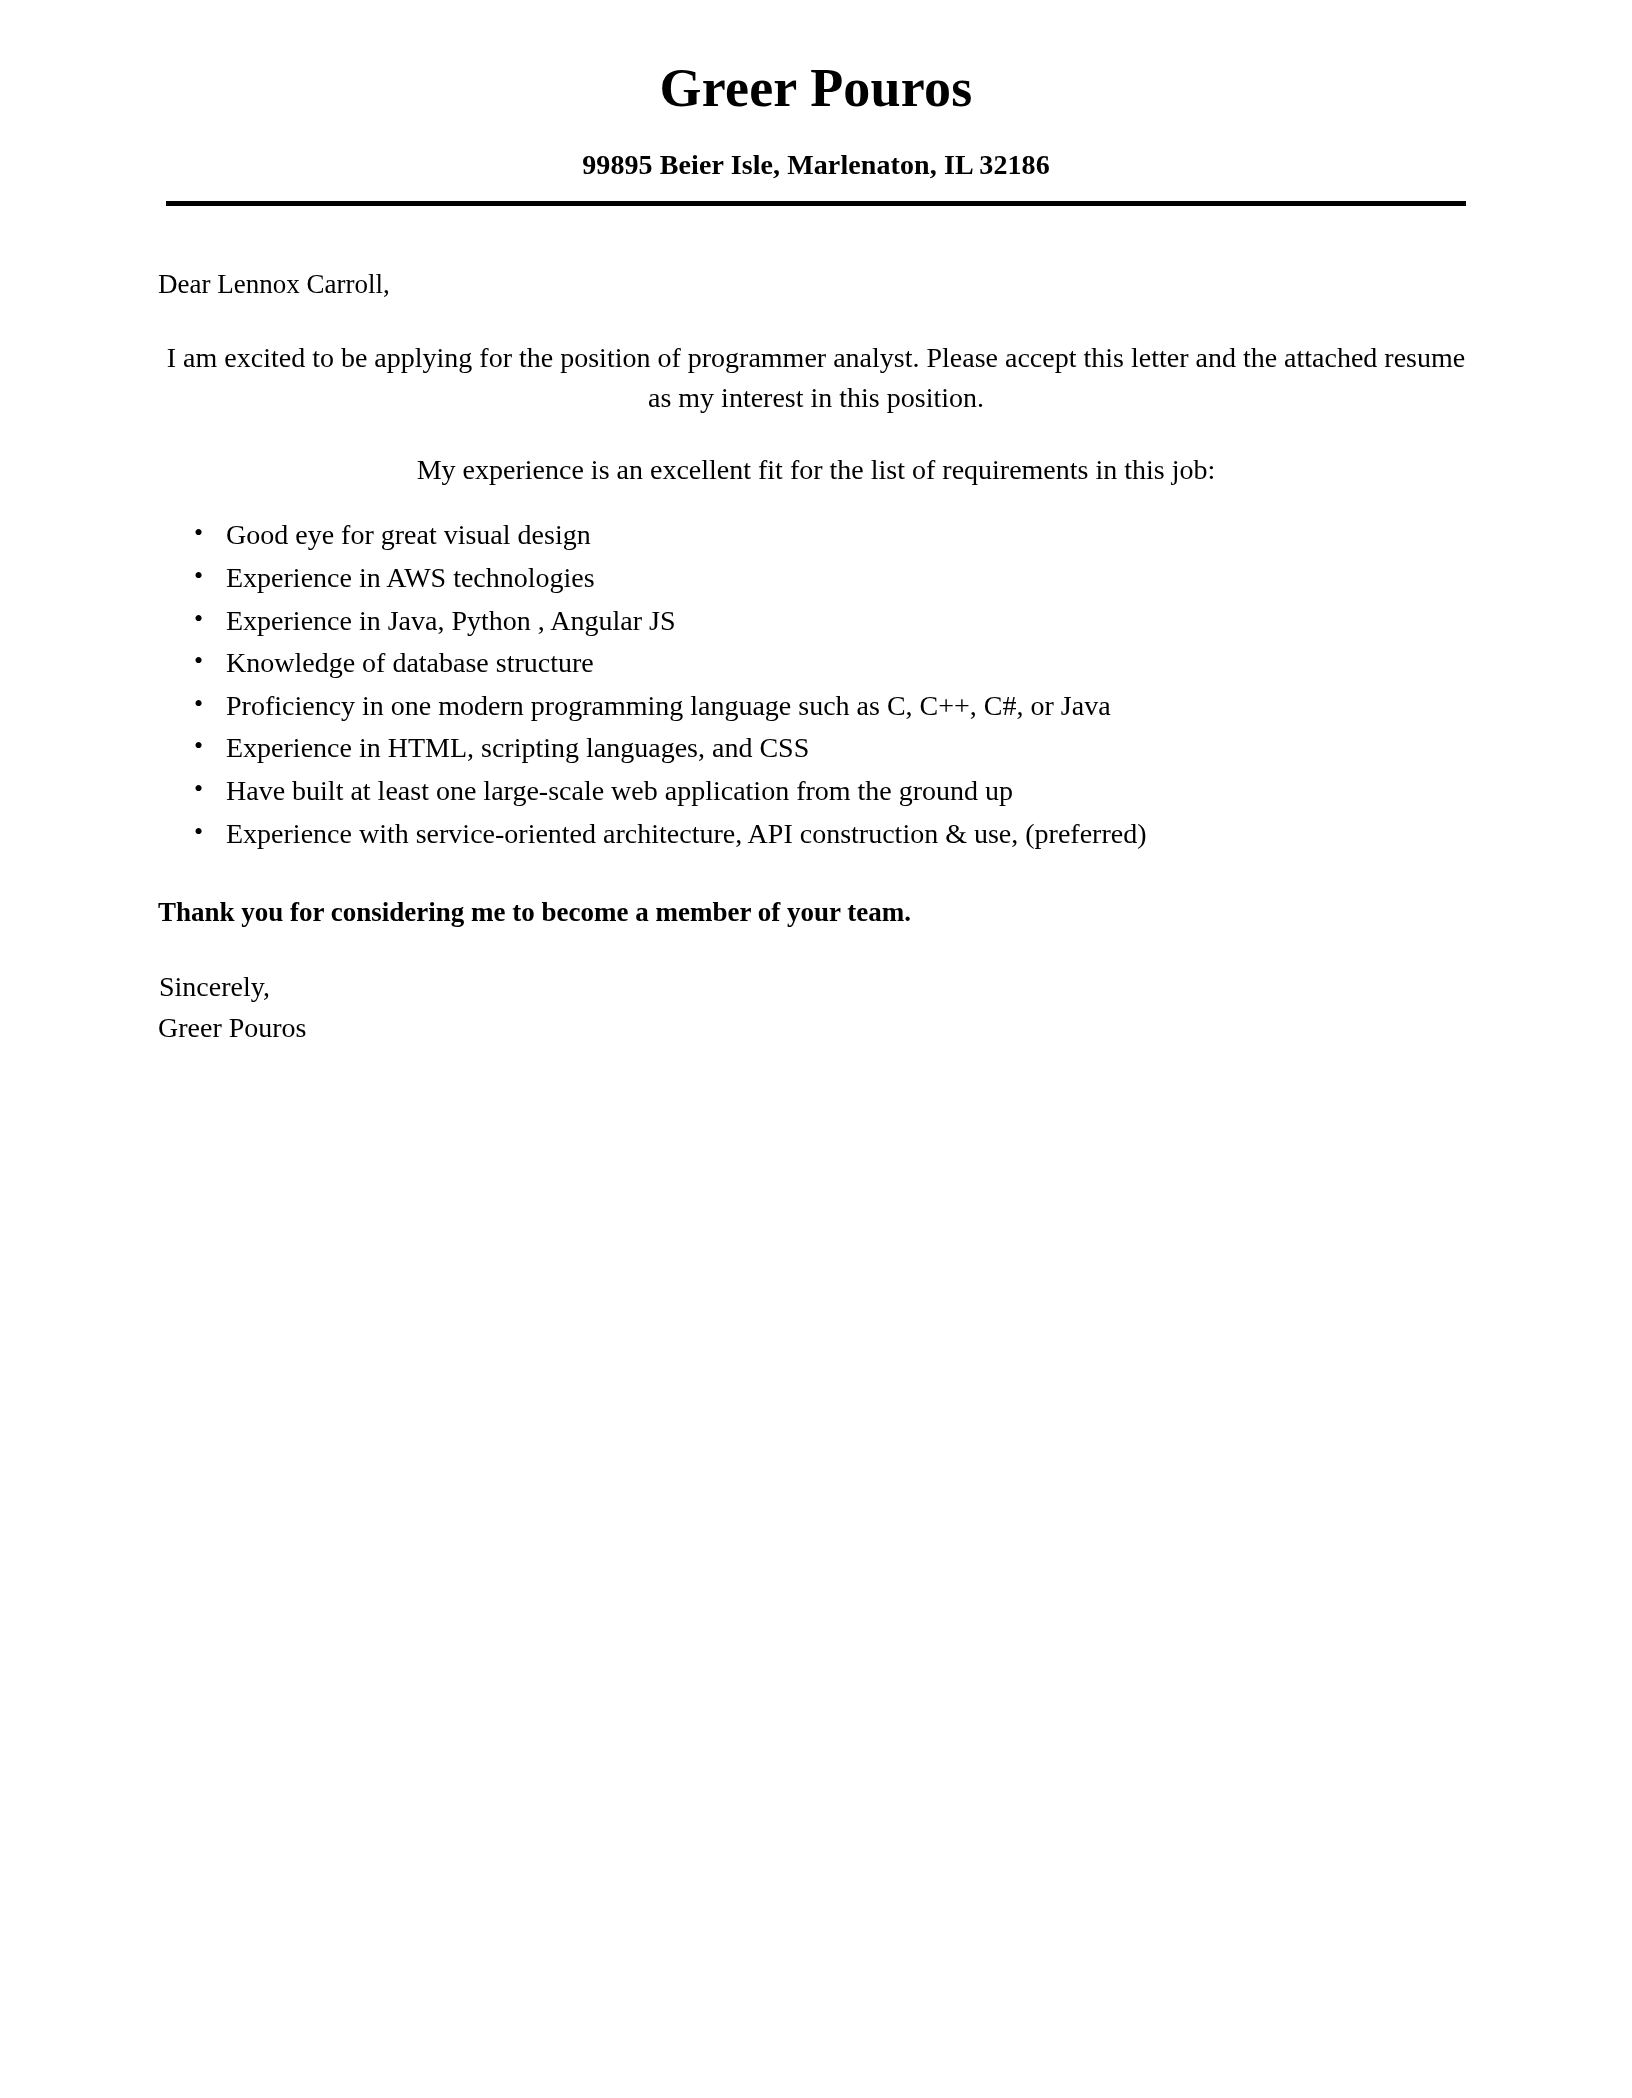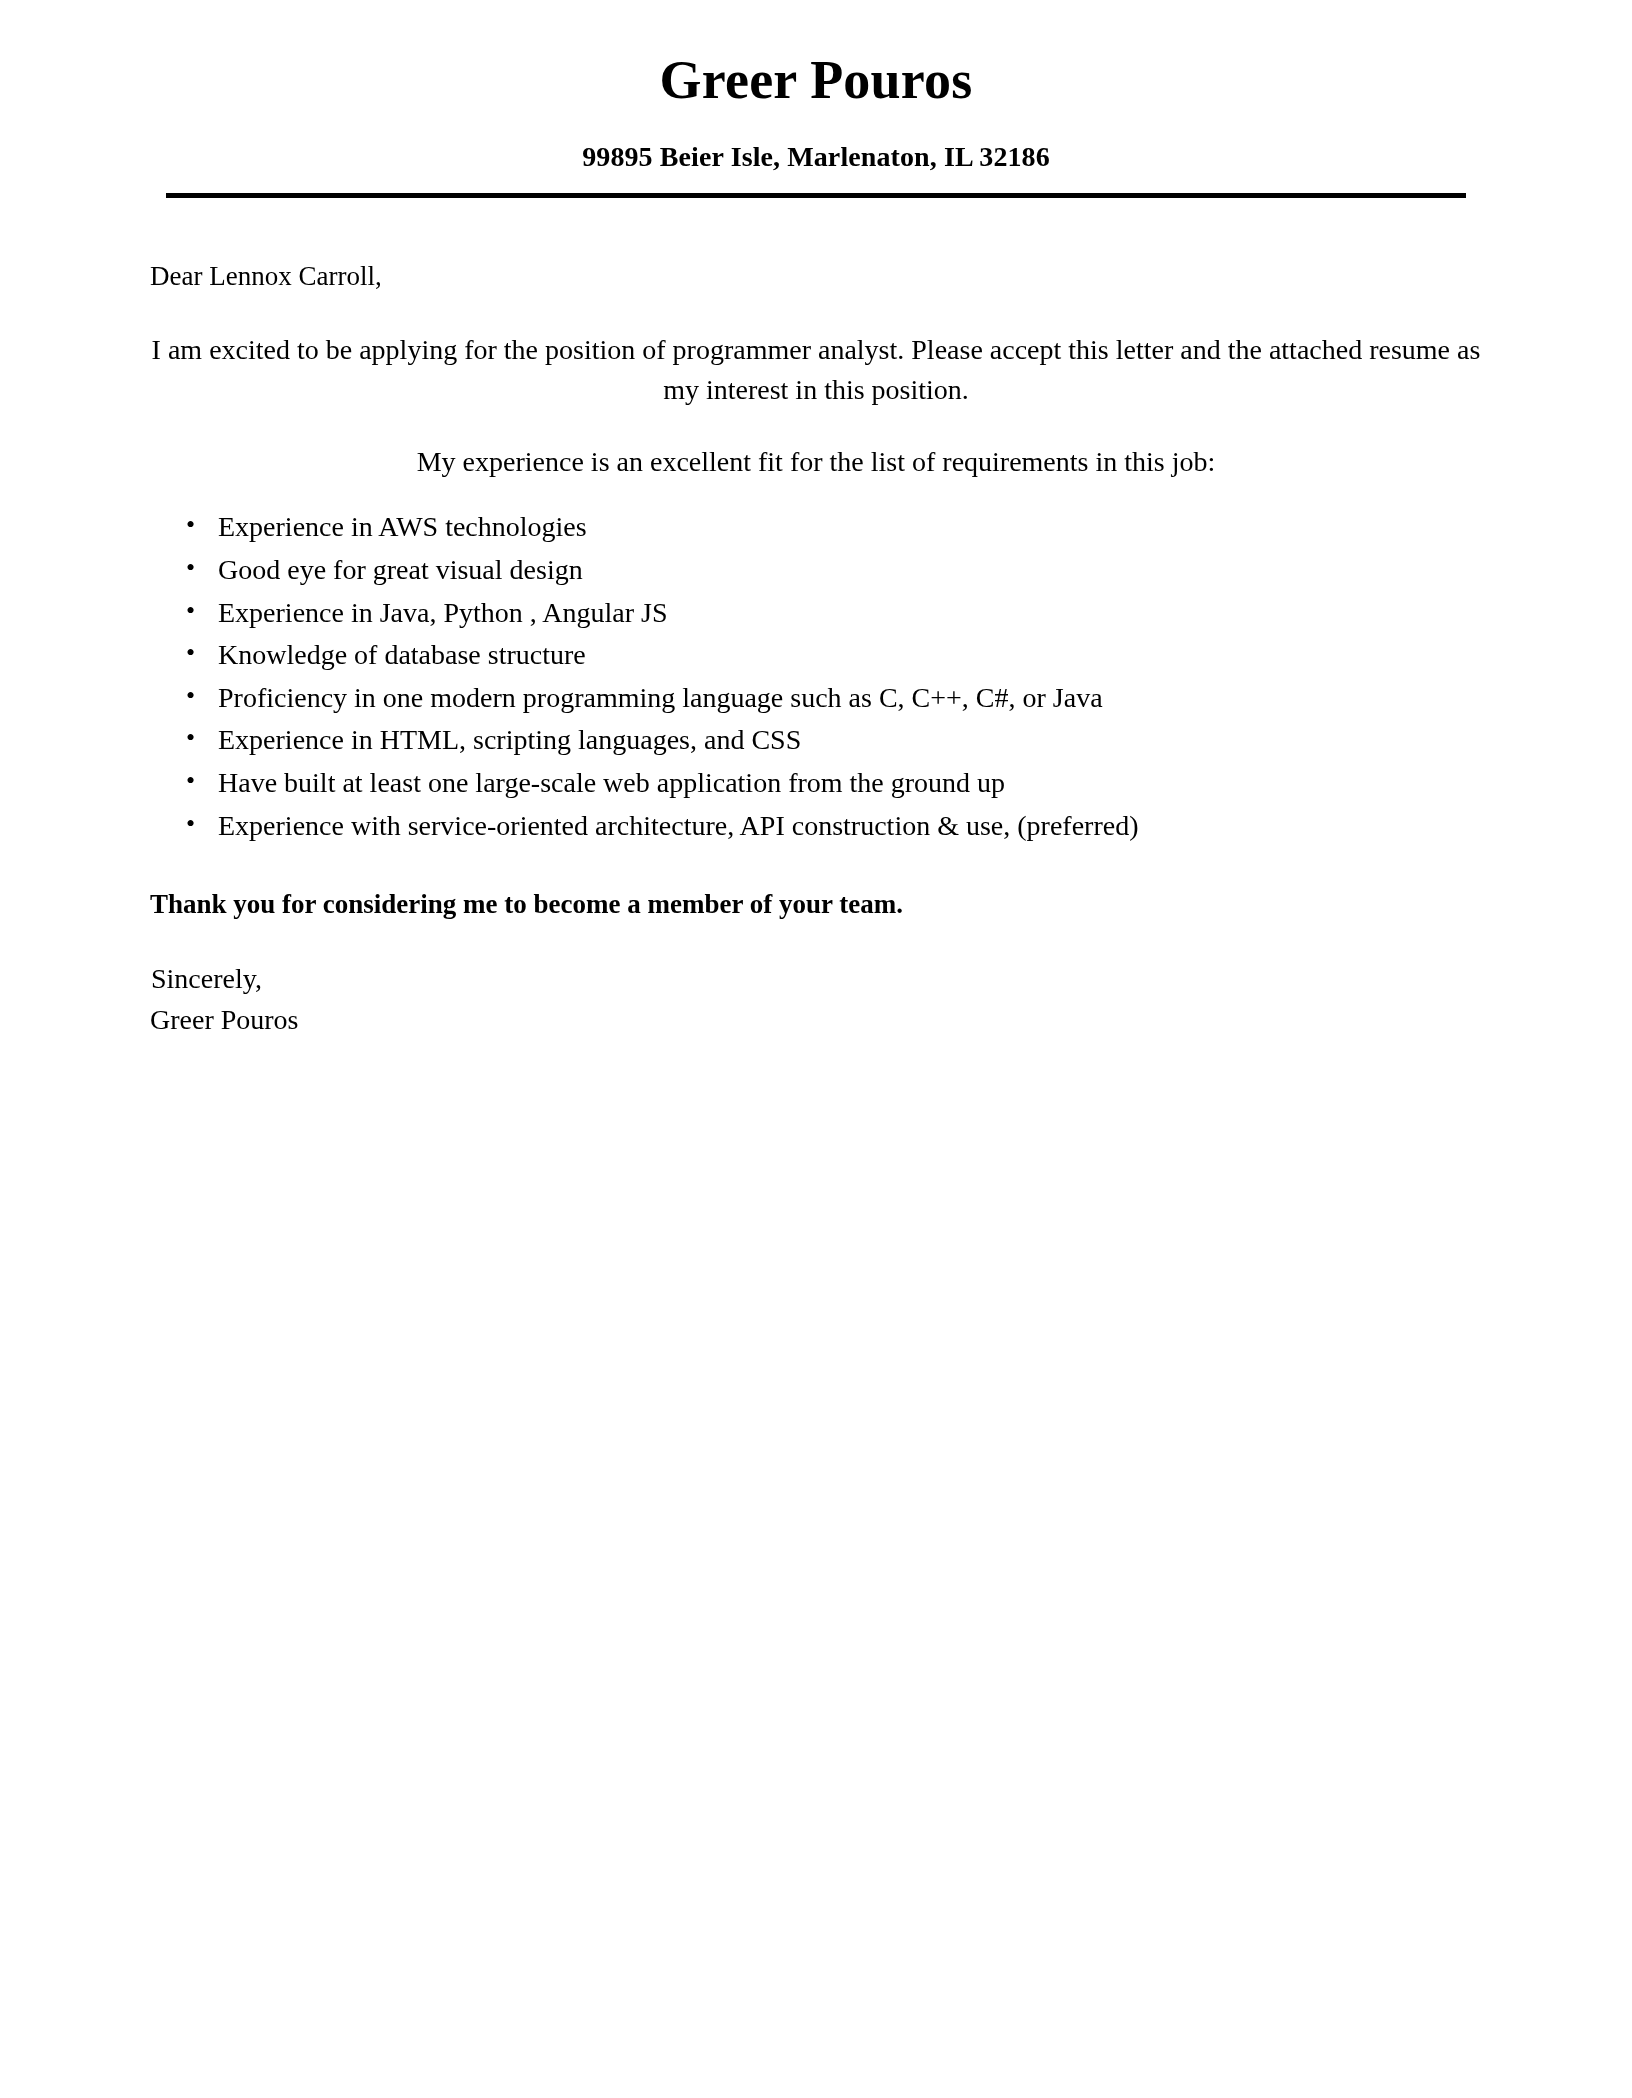--- a/index.html
+++ b/index.html
@@ -14,21 +14,21 @@
     color: #000000;
     -webkit-font-smoothing: antialiased;
   }
 
   .page {
     position: relative;
     width: 1632px;
     height: 2098px;
     background: #ffffff;
     box-sizing: border-box;
-    padding: 0;
+    padding: 8px;
     overflow: hidden;
   }
 
   
   .letter-header {
     padding-top: 52px;
     text-align: center;
   }
 
   .name-title {
@@ -134,22 +134,22 @@
   <div class="letter-body">
 
     <p class="salutation">Dear Lennox Carroll,</p>
 
     <p class="para">I am excited to be applying for the position of programmer analyst. Please accept this letter and the attached resume as my interest in this position.</p>
 
 
     <p class="para tight">My experience is an excellent fit for the list of requirements in this job:</p>
 
     <ul class="req-list">
+      <li>Good eye for great visual design</li>
       <li>Experience in AWS technologies</li>
-      <li>Good eye for great visual design</li>
       <li>Experience in Java, Python , Angular JS</li>
       <li>Knowledge of database structure</li>
       <li>Proficiency in one modern programming language such as C, C++, C#, or Java</li>
       <li>Experience in HTML, scripting languages, and CSS</li>
       <li>Have built at least one large-scale web application from the ground up</li>
       <li>Experience with service-oriented architecture, API construction &amp; use, (preferred)</li>
     </ul>
 
     <p class="closing-bold">Thank you for considering me to become a member of your team.</p>
 

